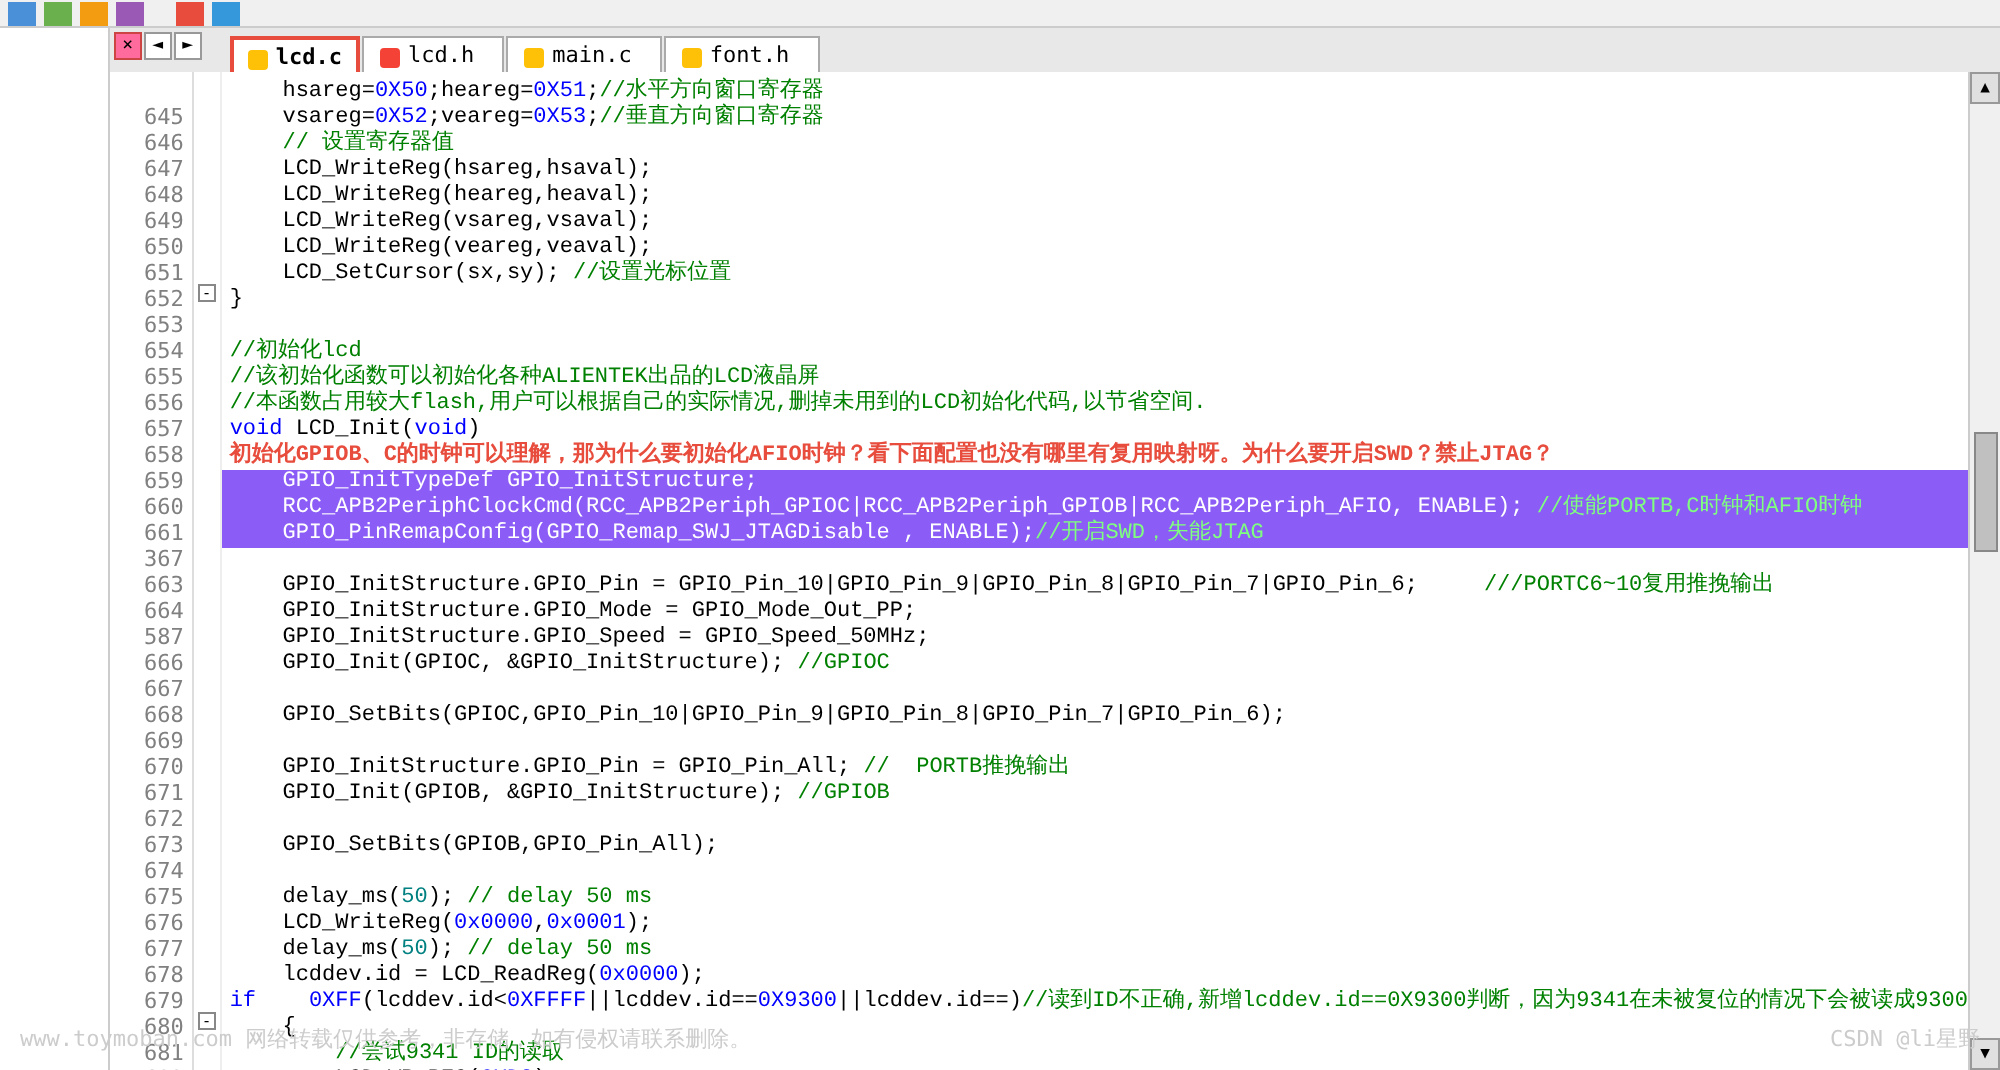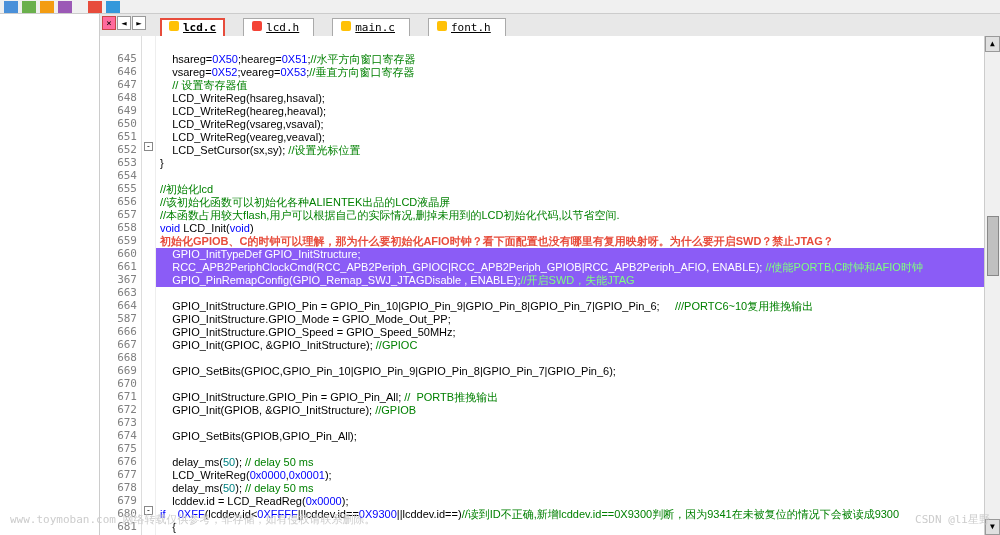--- a/index.html
+++ b/index.html
@@ -10,34 +10,34 @@
 
 .main-area { display: flex; height: 521px; }
 .left-panel { width: 100px; background: #fff; border-right: 1px solid #ccc; }
 
 .editor-area { flex: 1; display: flex; flex-direction: column; position: relative; }
 
 .tab-bar { height: 22px; background: #e8e8e8; display: flex; align-items: flex-end; padding-left: 60px; position: relative; }
 .tab-nav { position: absolute; left: 2px; top: 2px; display: flex; gap: 1px; }
 .tab-nav-btn { width: 14px; height: 14px; border: 1px solid #999; background: #fff; font-size: 9px; text-align: center; line-height: 12px; cursor: pointer; }
 .tab-nav-btn:first-child { background: #ff6b9d; border-color: #c44; }
-.tab { padding: 2px 8px; background: #fff; border: 1px solid #aaa; border-bottom: none; margin-right: 18px; display: flex; align-items: flex-start; gap: 4px; font-size: 11px; cursor: pointer; text-decoration: underline; }
+.tab { padding: 2px 8px; background: #fff; border: 1px solid #aaa; border-bottom: none; margin-right: 1px; display: flex; align-items: flex-end; gap: 4px; font-size: 11px; cursor: pointer; }
 .tab.active { background: #fff; border: 2px solid #e74c3c; border-bottom: none; font-weight: bold; padding: 1px 7px; }
 .tab-icon { width: 10px; height: 10px; display: inline-block; }
 .ico-c { background: #FFC107; border-radius: 2px; }
 .ico-h { background: #F44336; border-radius: 2px; }
 .ico-h2 { background: #FFC107; border-radius: 2px; }
 .tab .x { color: #888; font-size: 9px; margin-left: 2px; }
 
 .code-area { flex: 1; display: flex; overflow: hidden; background: #fff; }
 .gutter { width: 42px; background: #fff; border-right: 1px solid #ddd; text-align: right; padding-right: 4px; color: #808080; font-family: Consolas, monospace; font-size: 11px; line-height: 13px; padding-top: 16px; user-select: none; }
 .fold-col { width: 14px; background: #fff; border-right: 1px solid #eee; position: relative; }
 .fold-mark { position: absolute; left: 2px; width: 9px; height: 9px; border: 1px solid #888; background: #fff; font-size: 8px; line-height: 7px; text-align: center; cursor: pointer; }
 
-.code { flex: 1; font-family: Liberation Sans, sans-serif; font-size: 11px; line-height: 13px; padding-top: 17px; white-space: pre; overflow: hidden; position: relative; }
+.code { flex: 1; font-family: Liberation Mono, monospace; font-size: 11px; line-height: 13px; padding-top: 4px; white-space: pre; overflow: hidden; position: relative; }
 .line { height: 13px; padding-left: 4px; }
 .hl { background: #8b5cf6; color: #fff; }
 .hl .cmt { color: #7fff7f; }
 .red-note { color: #e74c3c; font-weight: bold; }
 .kw { color: #0000ff; }
 .num { color: #008080; }
 .hex { color: #0000ff; }
 .cmt { color: #008000; }
 
 .scrollbar { width: 16px; background: #f0f0f0; border-left: 1px solid #ccc; position: relative; }

